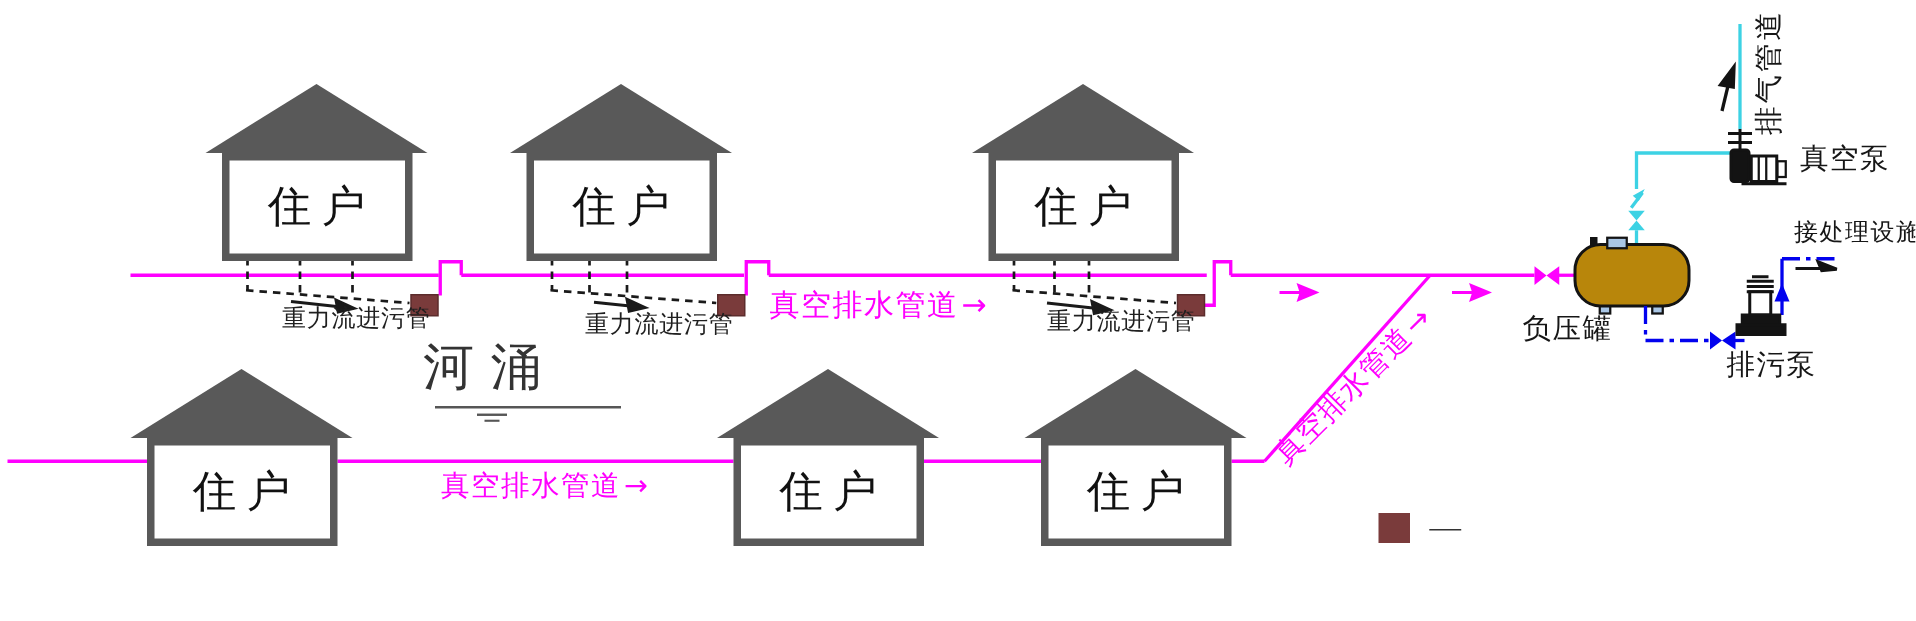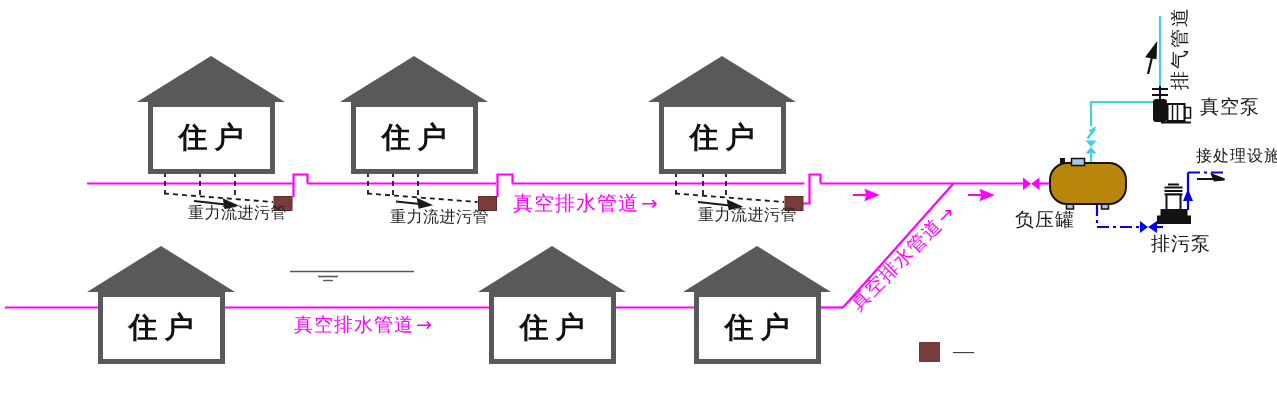--- a/index.html
+++ b/index.html
@@ -1,19 +1,19 @@
 <!DOCTYPE html>
 <html><head>
 <meta charset="utf-8">
 <style>
   html,body{margin:0;padding:0;background:#fff;}
   .stage{position:relative;width:1277px;height:414px;background:#fff;overflow:hidden;
          font-family:"Liberation Serif","DejaVu Serif",serif;}
   .overlay{position:absolute;left:0;top:0;}
-  .house{position:absolute;width:148px;font-weight:bold;}
+  .house{position:absolute;width:148px;}
   .roof{width:0;height:0;margin:0 auto;
         border-left:74px solid transparent;border-right:74px solid transparent;
         border-bottom:46px solid #595959;}
   .hbody{width:110px;height:62px;margin:0 auto;background:#fff;border:5px solid #595959;
          display:flex;align-items:center;justify-content:center;
          font-size:29px;color:#111;letter-spacing:7px;padding-left:7px;box-sizing:content-box;}
   .lbl{position:absolute;white-space:nowrap;line-height:1.1;}
   .lbl-gravity{font-size:16px;color:#1f1f1f;letter-spacing:.5px;margin-left:34px;}
   .lbl-vac{font-size:20px;color:#ff00ff;letter-spacing:1px;}
   .lbl-vac .arr{font-family:"DejaVu Sans","Liberation Sans",sans-serif;margin-left:2px;}
@@ -206,20 +206,21 @@
   <div class="lbl lbl-gravity" style="left:154px;top:204px;"><span>重力流进污管</span></div>
   <div class="lbl lbl-gravity" style="left:356px;top:208px;"><span>重力流进污管</span></div>
   <div class="lbl lbl-gravity" style="left:664px;top:206px;"><span>重力流进污管</span></div>
 
   <div class="lbl lbl-vac" style="left:513px;top:192px;"><span>真空排水管道</span><span class="arr">→</span></div>
   <div class="lbl lbl-vac" style="left:294px;top:314px;font-size:19px;"><span>真空排水管道</span><span class="arr">→</span></div>
   <div class="lbl lbl-vac lbl-diag" style="left:854px;top:296px;"><span>真空排水管道</span><span class="arr">→</span></div>
 
   <div class="lbl lbl-vert" style="left:1170px;top:90px;"><span>排气管道</span></div>
 
+  <div class="lbl lbl-river" style="left:282px;top:227px;"><span>河涌</span></div>
 
   <div class="lbl lbl-equip" style="left:1015px;top:210px;text-align:center;"><span>负压罐</span></div>
   <div class="lbl lbl-equip" style="left:1200px;top:97px;"><span>真空泵</span></div>
   <div class="lbl lbl-equip" style="left:1151px;top:234px;font-family:Liberation Serif, serif;"><span>排污泵</span></div>
   <div class="lbl lbl-small" style="left:1196px;top:147px;"><span>接处理设施</span></div>
 
   <div class="legend">
     <div class="swatch"></div>
     <span class="sep">—</span>
   </div>

